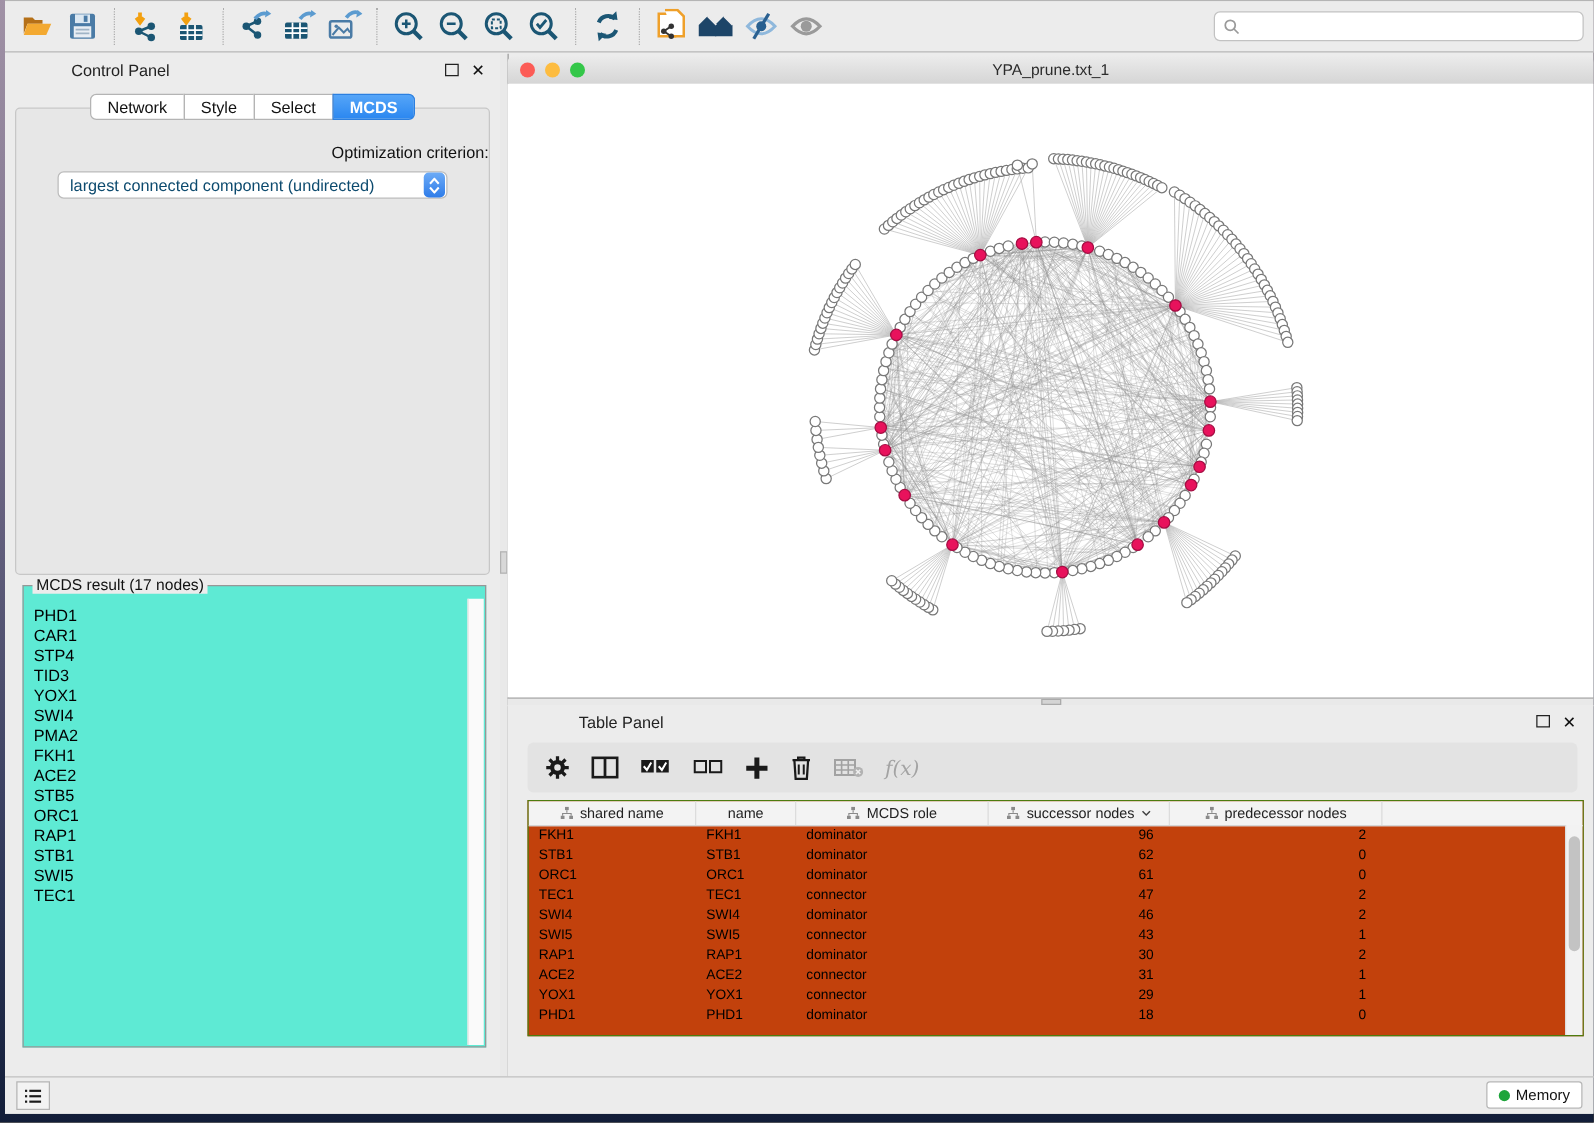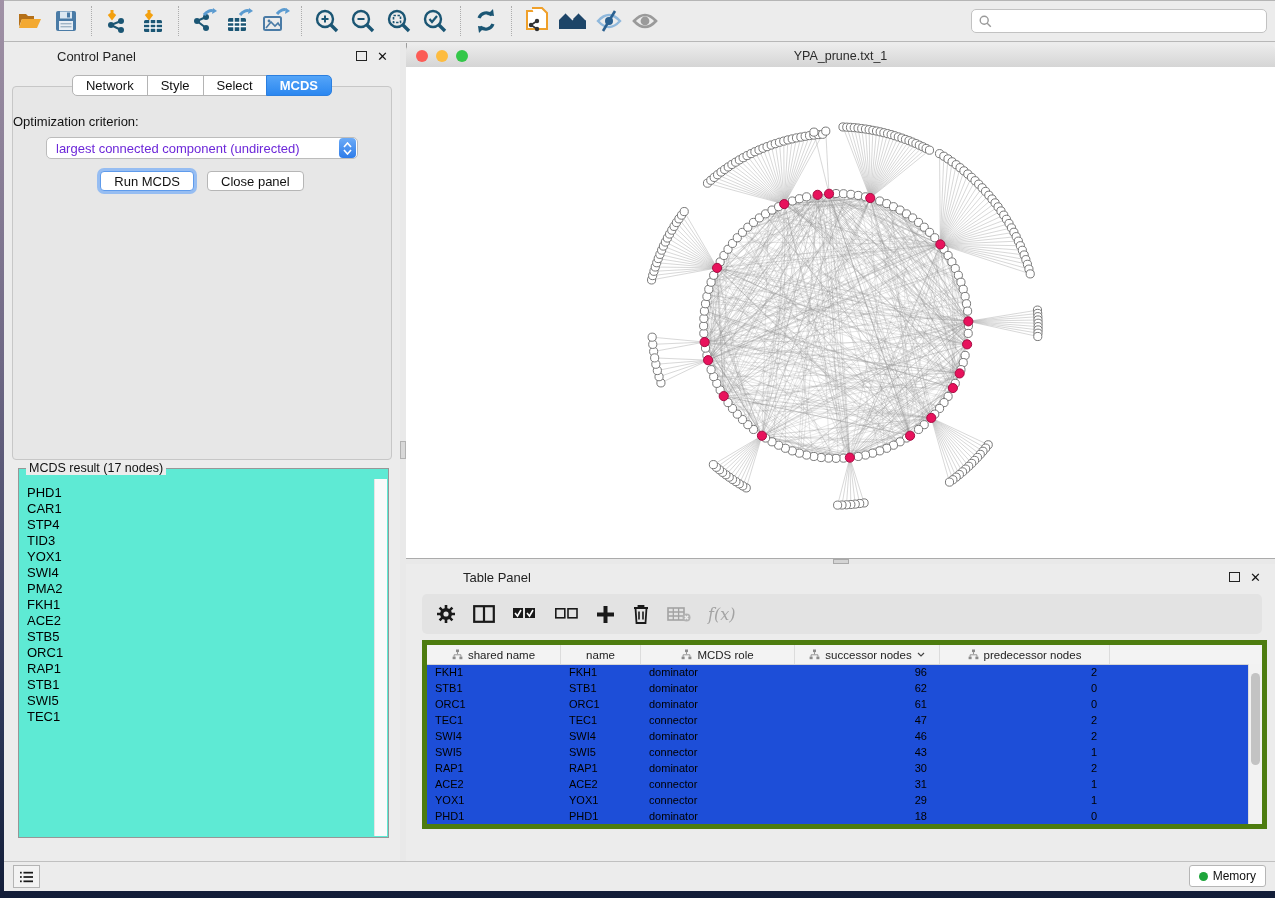--- a/index.html
+++ b/index.html
@@ -24,24 +24,24 @@
   .panel-win-icons{margin-left:auto;display:flex;align-items:center;gap:10px;}
   .float-icon{width:9px;height:8px;border:1.5px solid #222;display:inline-block;}
   .close-icon{font-size:13px;font-weight:bold;color:#111;line-height:1;}
   .seg-tabs{display:inline-flex;}
   .seg-btn{font-size:13px;padding:2px 13px;height:21px;background:#fff;border:1px solid #b4b4b4;margin-left:-1px;color:#111;box-sizing:border-box;}
   .seg-btn:first-child{border-radius:5px 0 0 5px;margin-left:0;}
   .seg-btn:last-child{border-radius:0 5px 5px 0;font-weight:bold;}
   .seg-btn.active{background:linear-gradient(180deg,#55a5f8,#2b87f0);border-color:#2b7fe0;color:#fff;}
   #cp-tabs-row{position:absolute;top:32px;left:0;right:0;display:flex;justify-content:center;z-index:2;}
   .cp-content{position:absolute;left:8px;right:8px;top:43px;height:372px;background:#e7e7e7;border:1px solid #c7c7c7;border-radius:4px;}
-  .opt-label{text-align:left;font-size:13px;color:#111;margin-top:27px;}
+  .opt-label{text-align:right;font-size:13px;color:#111;margin-top:27px;}
   .dropdown{margin:8px auto 0;width:312px;height:22px;background:#fff;border:1px solid #bcbcbc;border-radius:5px;
     display:flex;align-items:center;box-sizing:border-box;}
-  .dropdown .dd-text{flex:1;font-size:13px;padding-left:9px;color:#6d28d9;white-space:nowrap;}
+  .dropdown .dd-text{flex:1;font-size:13px;padding-left:9px;color:#0c4a6e;white-space:nowrap;}
   .dd-stepper{width:17px;height:20px;border-radius:4px;background:linear-gradient(180deg,#6cabf7,#2e7ce9);
     display:flex;flex-direction:column;align-items:center;justify-content:center;gap:1px;margin-right:1px;}
   .btn-row{display:flex;justify-content:center;gap:13px;margin-top:12px;}
   .push-btn{font-size:13px;height:20px;padding:0 13px;background:#fff;border:1px solid #b6b6b6;border-radius:4px;color:#111;}
   .push-btn.focused{box-shadow:0 0 0 3px rgba(106,166,247,.65);border-color:#5f9beb;}
   .groupbox{position:absolute;left:14px;right:11px;top:425px;bottom:24px;border:1px solid #979797;background:#5eead4;padding-left:28px;}
   .groupbox legend{position:absolute;top:-8px;left:7px;background:#ececec;padding:0 3px;font-size:12.5px;color:#111;}
   .mcds-list{position:absolute;left:1px;right:14px;top:10px;bottom:1px;overflow:hidden;padding:6px 0 0 7px;}
   .mcds-list div{font-size:13px;line-height:16px;color:#000;}
   .list-scroll{position:absolute;right:1px;top:10px;bottom:1px;width:12px;background:#fafafa;border-left:1px solid #e4e4e4;}
@@ -60,21 +60,21 @@
   .tl{width:12px;height:12px;border-radius:50%;}
   .view-title{position:absolute;left:0;right:0;text-align:center;font-size:12.5px;color:#2b2b2b;}
   .net-canvas{position:absolute;top:24px;left:0;right:0;bottom:0;background:#fff;}
 
   
   .table-panel{position:absolute;left:402px;right:0;top:563px;bottom:29px;background:#ececec;}
   .tp-toolbar{position:absolute;left:16px;right:13px;top:30px;height:40px;background:#e3e3e3;border-radius:5px;
     display:flex;align-items:center;gap:17px;padding-left:14px;box-sizing:border-box;}
   .tp-btn{display:flex;align-items:center;justify-content:center;background:none;border:none;padding:0;}
   .fx-label{font-family:"DejaVu Serif","Liberation Serif",serif;font-style:italic;font-size:16px;color:#a3a3a3;}
-  .dtable{position:absolute;left:16px;right:8px;top:76px;bottom:33px;background:#1d4ed8;border:5px solid #4d7c0f;}
+  .dtable{position:absolute;left:16px;right:8px;top:76px;bottom:33px;background:#c2410c;border:1px solid #4d7c0f;}
   .thead{display:flex;height:19px;background:#f3f3f3;border-bottom:1px solid #d4d4d4;}
   .th{display:flex;align-items:center;justify-content:center;gap:5px;font-size:11.5px;color:#222;
     border-right:1px solid #dcdcdc;box-sizing:border-box;height:19px;}
   .tbody .tr{display:flex;height:16px;}
   .td{font-size:11px;color:#000;box-sizing:border-box;padding:1px 0 0 8px;white-space:nowrap;}
   .td.num{text-align:right;padding:1px 13px 0 0;}
   .tbl-scroll{position:absolute;right:0;top:19px;bottom:0;width:13px;background:#f2f2f2;border-left:1px solid #ddd;}
   .tbl-thumb{position:absolute;left:2px;right:2px;top:9px;height:92px;background:#c3c3c3;border-radius:5px;}
   #table-tabs-row{position:absolute;bottom:8px;left:0;right:0;display:flex;justify-content:center;}
 
@@ -260,24 +260,20 @@
       <div class="dropdown">
         <span class="dd-text">largest connected component (undirected)</span>
         <span class="dd-stepper">
           <svg width="9" height="6" viewBox="0 0 9 6">
                 <path d="M1 5l3.5-4L8 5" stroke="#fff" stroke-width="1.6" fill="none"></path>
               </svg>
           <svg width="9" height="6" viewBox="0 0 9 6">
                 <path d="M1 1l3.5 4L8 1" stroke="#fff" stroke-width="1.6" fill="none"></path>
               </svg>
         </span>
-      </div>
-      <div class="btn-row">
-        <button class="push-btn focused">Run MCDS</button>
-        <button class="push-btn">Close panel</button>
       </div>
     </div>
     <div class="groupbox">
       <legend>MCDS result (17 nodes)</legend>
       <div class="mcds-list" id="mcds-list">
             <div>PHD1</div>
             <div>CAR1</div>
             <div>STP4</div>
             <div>TID3</div>
             <div>YOX1</div>

